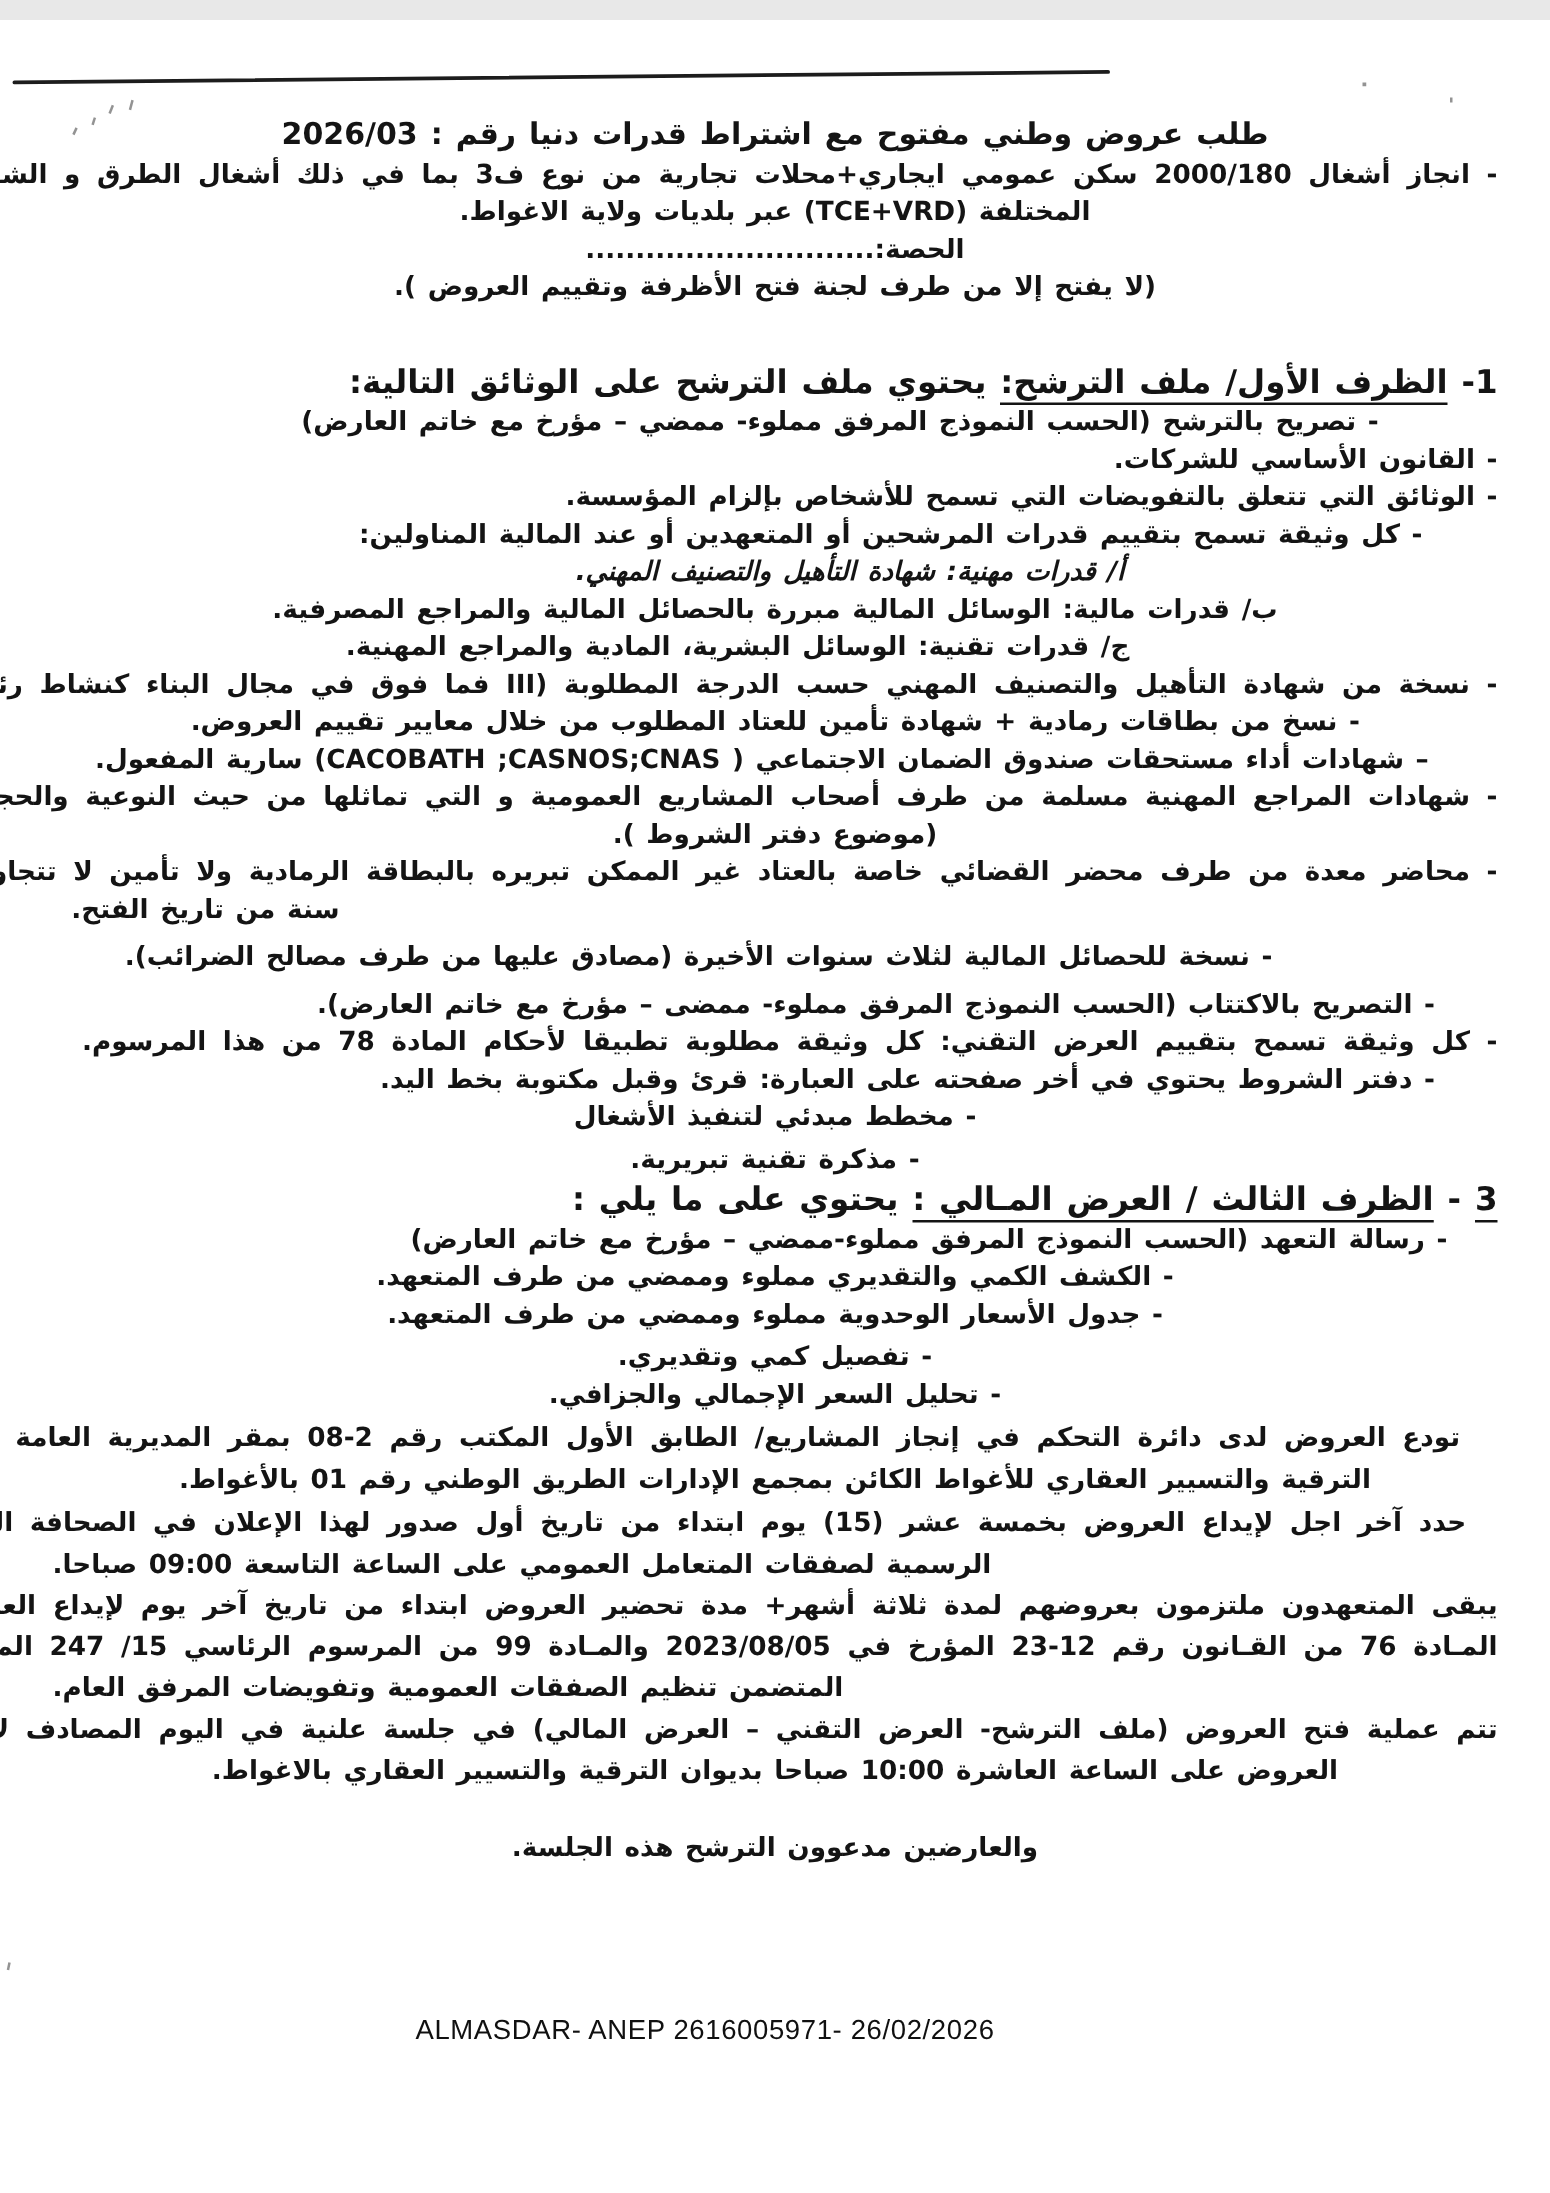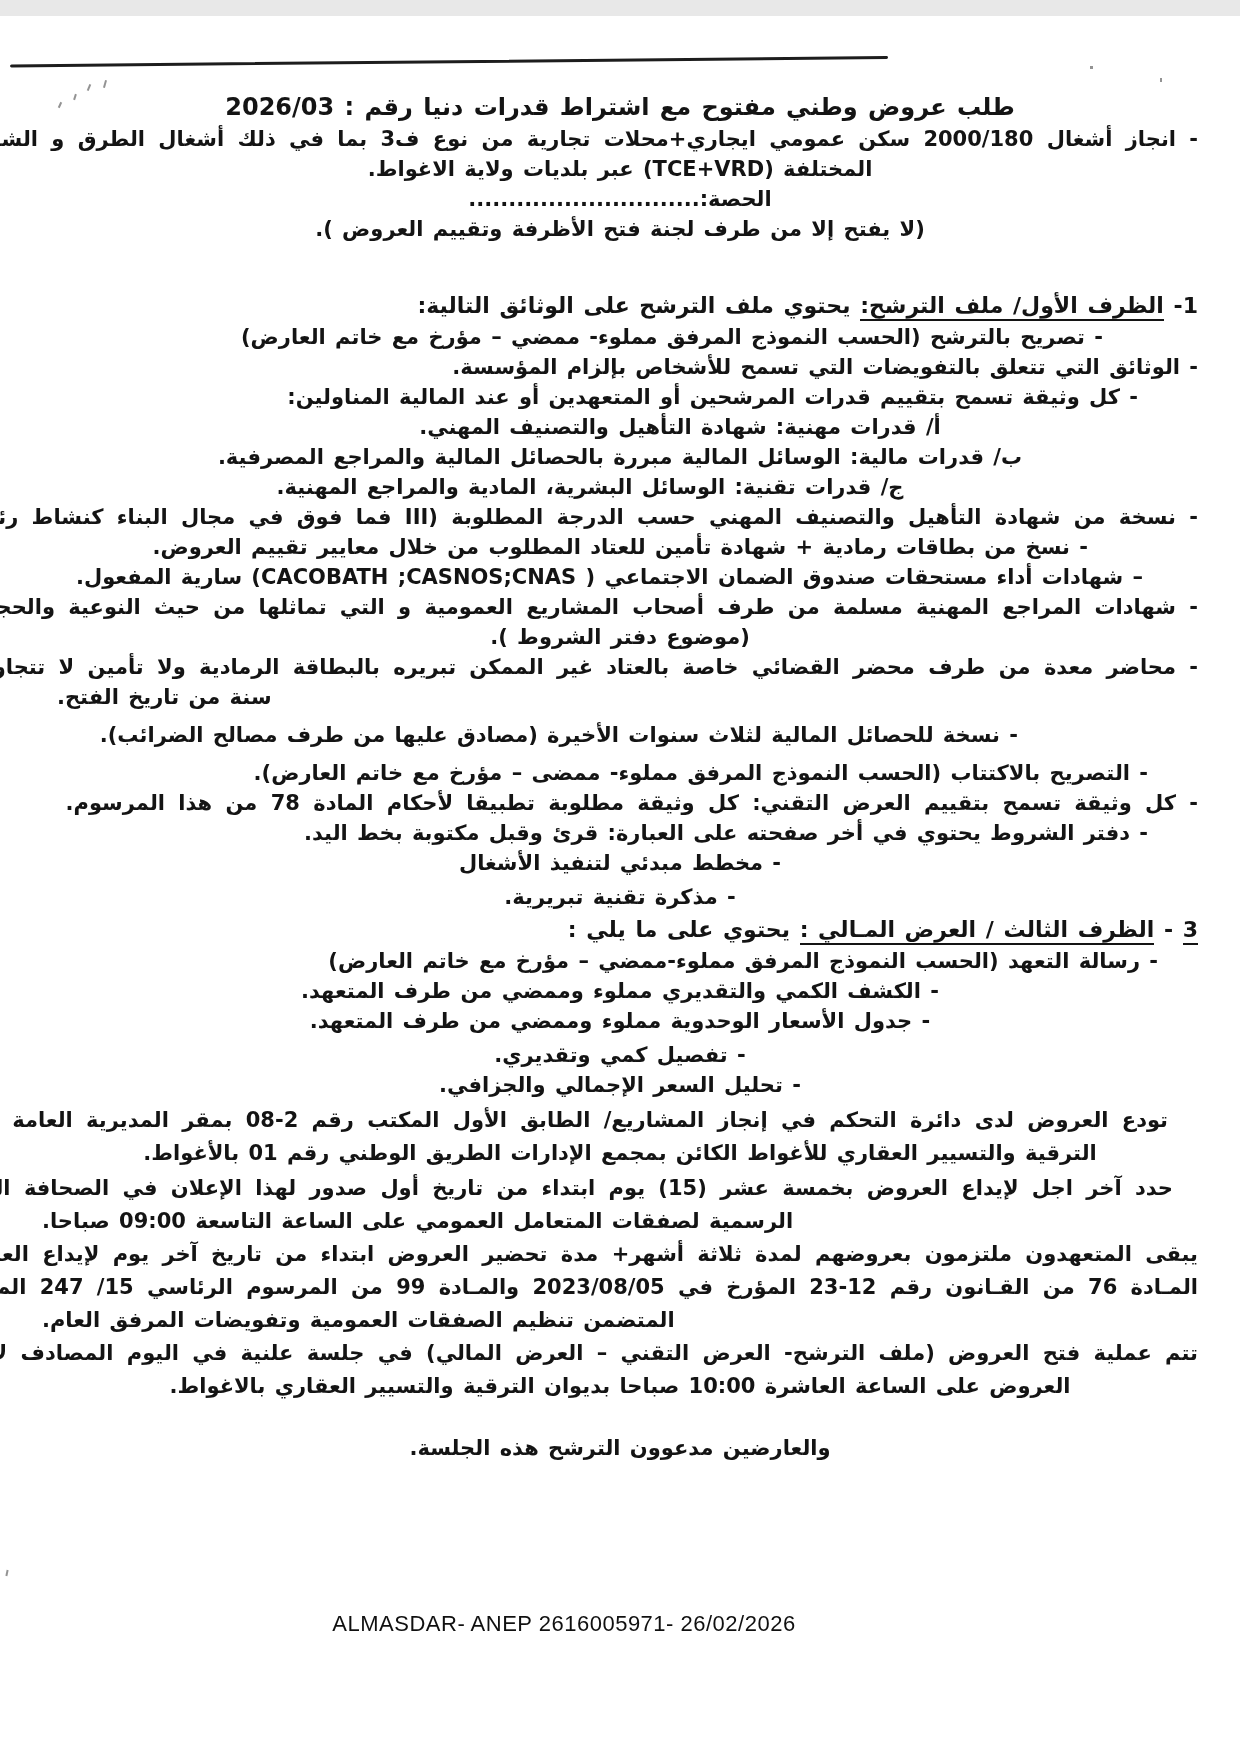--- a/index.html
+++ b/index.html
@@ -21,21 +21,21 @@
   .ln{
     line-height:30px;
     font-size:21px;
     white-space:nowrap;
     text-align:right;
   }
   .title{font-size:24px;line-height:34px;}
   .c{text-align:center;}
   .l{text-align:left;}
   .wide{word-spacing:6px;}
-  .hd{font-size:22px;line-height:32px;}
+  .hd{font-size:26px;line-height:32px;}
   .u{border-bottom:2px solid #141414;padding-bottom:1px;}
   .para{line-height:33px;}
   .top-rule{
     position:absolute;left:10px;top:40px;width:878px;height:3px;
     background:#1d1d1d;transform:rotate(-0.55deg);transform-origin:right center;
     border-radius:2px;
   }
   .speck{position:absolute;background:#3a3a3a;opacity:.55;}
   .footer{
     position:absolute;top:1595px;left:calc(50% - 56px);
@@ -77,23 +77,24 @@
       <div class="ln c">(لا يفتح إلا من طرف لجنة فتح الأظرفة وتقييم العروض ).</div>
     </div>
 
     <div class="s1-block">
       <div class="ln hd">
         <span>1-</span>
         <span class="u">الظرف الأول/ ملف الترشح:</span>
         <span>يحتوي ملف الترشح على الوثائق التالية:</span>
       </div>
       <div class="ln" style="padding-right:95px;">- تصريح بالترشح (الحسب النموذج المرفق مملوء- ممضي – مؤرخ مع خاتم العارض)</div>
+      <div class="ln">- القانون الأساسي للشركات.</div>
       <div class="ln">- الوثائق التي تتعلق بالتفويضات التي تسمح للأشخاص بإلزام المؤسسة.</div>
       <div class="ln" style="padding-right:60px;">- كل وثيقة تسمح بتقييم قدرات المرشحين أو المتعهدين أو عند المالية المناولين:</div>
-      <div class="ln c" style="padding-left:120px;">أ/ قدرات مهنية: شهادة التأهيل والتصنيف المهني.</div>
+      <div class="ln c" style="padding-left:120px;font-style:italic;">أ/ قدرات مهنية: شهادة التأهيل والتصنيف المهني.</div>
       <div class="ln c">ب/ قدرات مالية: الوسائل المالية مبررة بالحصائل المالية والمراجع المصرفية.</div>
       <div class="ln c" style="padding-right:60px;">ج/ قدرات تقنية: الوسائل البشرية، المادية والمراجع المهنية.</div>
       <div class="ln wide">- نسخة من شهادة التأهيل والتصنيف المهني حسب الدرجة المطلوبة (III فما فوق في مجال البناء كنشاط رئيسي).</div>
       <div class="ln" style="padding-right:110px;">- نسخ من بطاقات رمادية + شهادة تأمين للعتاد المطلوب من خلال معايير تقييم العروض.</div>
       <div class="ln" style="padding-right:55px;">– شهادات أداء مستحقات صندوق الضمان الاجتماعي ( CACOBATH ;CASNOS;CNAS) سارية المفعول.</div>
       <div class="ln wide">- شهادات المراجع المهنية مسلمة من طرف أصحاب المشاريع العمومية و التي تماثلها من حيث النوعية والحجم</div>
       <div class="ln c">(موضوع دفتر الشروط ).</div>
       <div class="ln wide">- محاضر معدة من طرف محضر القضائي خاصة بالعتاد غير الممكن تبريره بالبطاقة الرمادية ولا تأمين لا تتجاوز مدة إعداده</div>
       <div class="ln l" style="padding-left:15px;">سنة من تاريخ الفتح.</div>
       <div class="ln mt8" style="padding-right:180px;">- نسخة للحصائل المالية لثلاث سنوات الأخيرة (مصادق عليها من طرف مصالح الضرائب).</div>

